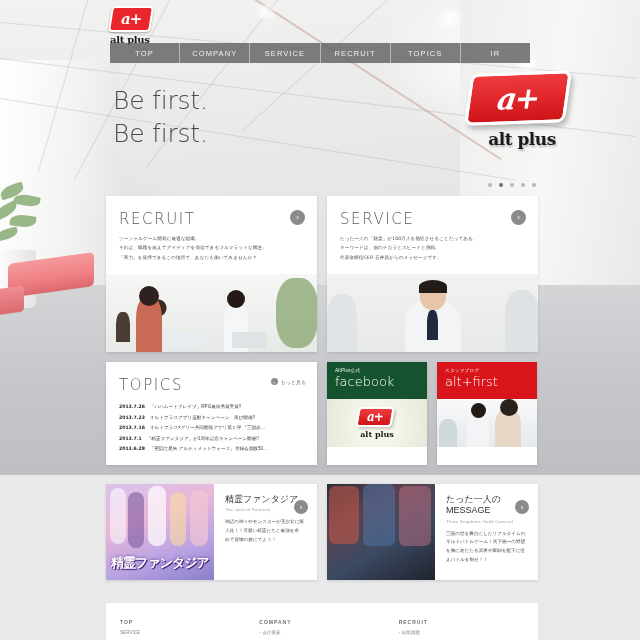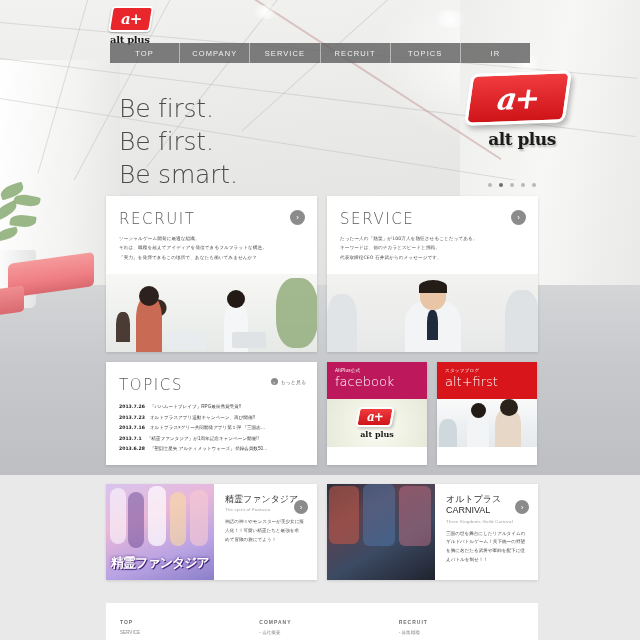--- a/index.html
+++ b/index.html
@@ -55,21 +55,21 @@
 
   
   .nav { position:absolute; left:110px; top:43px; width:420px; height:20px;
          display:flex; background:rgba(98,98,98,.82); }
   .nav .item { flex:1; display:flex; align-items:center; justify-content:center;
     color:#f2f2f2; font-size:7.5px; letter-spacing:1.1px;
     border-right:1px solid rgba(235,235,235,.55); cursor:pointer; }
   .nav .item:last-child { border-right:none; }
 
   
-  .hero-copy { position:absolute; left:119px; top:84px;margin-top:8px; }
+  .hero-copy { position:absolute; left:113px; top:84px; }
   .hero-copy div { font-size:25px; color:#4a4a4a; line-height:1.32;
     font-family:"DejaVu Sans", sans-serif; font-weight:300; letter-spacing:-.2px;}
   .hero-logo { position:absolute; left:468px; top:72px; width:108px; }
   .hero-logo .b {
     width:100px; height:52px; background:linear-gradient(180deg,#f03b3f,#cf1418);
     border:3px solid #fff; border-radius:8px; transform:skewX(-10deg) rotate(-2deg);
     box-shadow:3px 4px 5px rgba(0,0,0,.25); display:flex; align-items:center; justify-content:center;
   }
   .hero-logo .b span { transform:skewX(10px); color:#fff; font-weight:bold; font-style:italic;
     font-family:"DejaVu Serif", serif; font-size:30px; letter-spacing:-2px; }
@@ -112,21 +112,21 @@
   .topic { display:flex; gap:5px; font-size:4.6px; line-height:2.3; white-space:nowrap; overflow:hidden;}
   .topic .d { color:#1f1f1f; font-weight:bold; font-family:"DejaVu Sans", sans-serif; }
   .topic .t { color:#3d3d3d; overflow:hidden; text-overflow:ellipsis; }
 
   
   .social { display:flex; gap:10px; width:211px; }
   .soc { width:100px; background:#fff; box-shadow:0 1px 3px rgba(0,0,0,.13); cursor:pointer;}
   .soc-top { height:37px; padding:6px 8px 0 8px; color:#fff; }
   .soc-kicker { font-size:4.6px; opacity:.95; letter-spacing:.2px; }
   .soc-name { font-size:13px; margin-top:1px; font-family:"DejaVu Sans",sans-serif; font-weight:300;}
-  .fb { background:#be185d; }
+  .fb { background:#14532d; }
   .sy { background:#d8151b; }
   .soc-img { height:48px; }
   .fb-img { background:radial-gradient(circle at 50% 55%, #fdfdf5 0%, #eef0e2 60%, #e6e9da 100%);
             display:flex; align-items:center; justify-content:center; }
   .fb-img .mini { width:40px; }
   .mini-b { width:36px; height:20px; background:linear-gradient(180deg,#f03b3f,#cf1418);
             border:2px solid #fff; border-radius:4px; transform:skewX(-10deg);
             display:flex; align-items:center; justify-content:center;
             box-shadow:2px 2px 3px rgba(0,0,0,.2);}
   .mini-b span { transform:skewX(10deg); color:#fff; font-weight:bold; font-style:italic;
@@ -210,21 +210,20 @@
       <div class="item">COMPANY</div>
       <div class="item">SERVICE</div>
       <div class="item">RECRUIT</div>
       <div class="item">TOPICS</div>
       <div class="item">IR</div>
     </div>
 
     <div class="hero-copy">
       <div>Be first.</div>
       <div>Be first.</div>
-      <div>Be smart.</div>
     </div>
 
     <div class="hero-logo">
       <div class="b">
         <span>a+</span>
       </div>
       <div class="t">alt plus</div>
     </div>
 
     <div class="dots">
@@ -374,22 +373,22 @@
       </div>
     </div>
 
     <div class="game">
       <div class="g-art g2">
         <span class="pers" style="left:2px;top:2px;width:30px;height:58px;background:rgba(200,90,70,.55);border-radius:6px;"></span>
         <span class="pers" style="left:36px;top:0px;width:32px;height:62px;background:rgba(80,120,170,.5);border-radius:6px;"></span>
         <span class="pers" style="left:72px;top:2px;width:32px;height:60px;background:rgba(190,110,130,.5);border-radius:6px;"></span>
       </div>
       <div class="g-info">
-        <div class="g-title">オルトプラス</div>
-        <div class="g-title">CARNIVAL</div>
+        <div class="g-title">たった一人の</div>
+        <div class="g-title">MESSAGE</div>
         <div class="g-sub">Three Kingdoms Guild Carnival</div>
         <div class="g-arrow">›</div>
         <div class="g-desc">
           <div>三国の世を舞台にしたリアルタイムの</div>
           <div>ギルドバトルゲーム！天下統一の野望</div>
           <div>を胸に名だたる武将や軍師を配下に従</div>
           <div>えバトルを制せ！！</div>
         </div>
       </div>
     </div>

